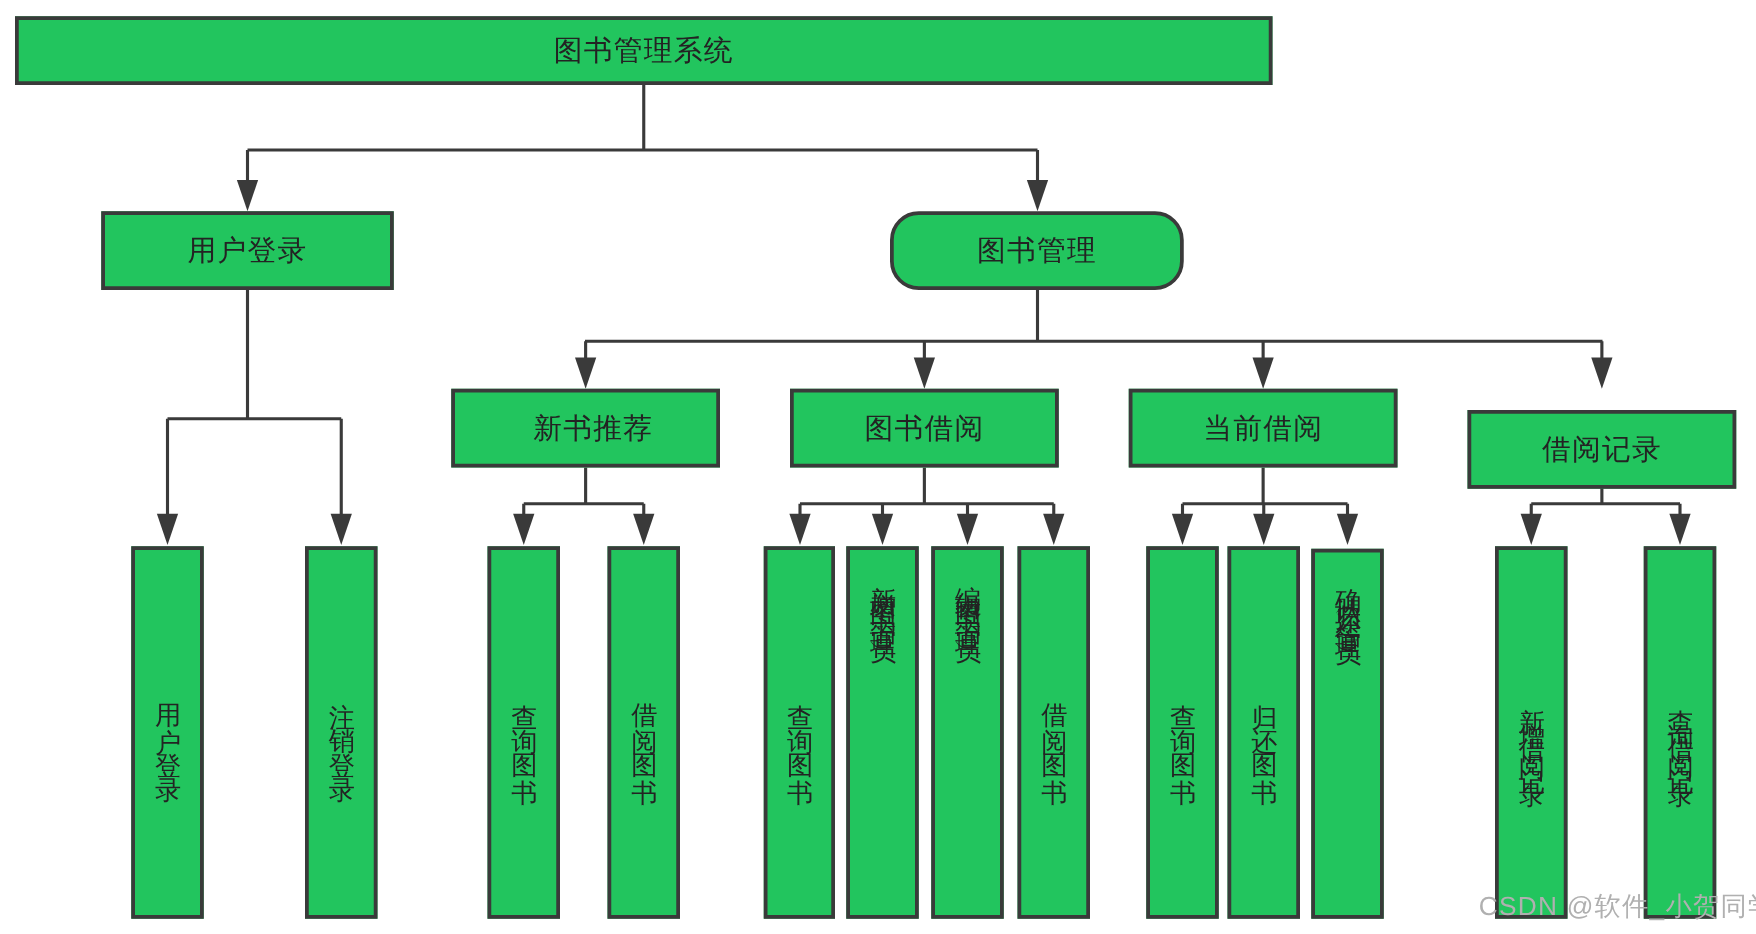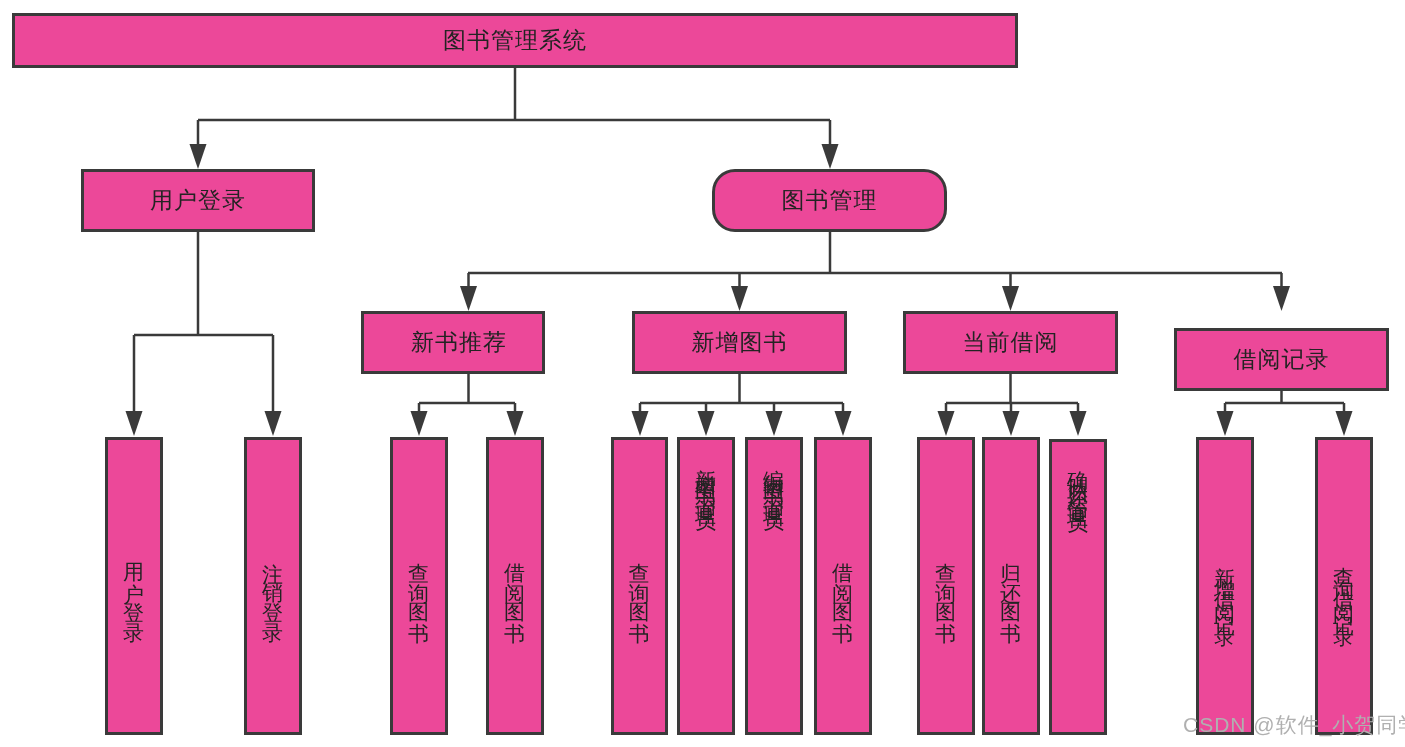--- a/index.html
+++ b/index.html
@@ -15,21 +15,21 @@
     background: #ffffff;
     overflow: hidden;
   }
   .connectors {
     position: absolute;
     left: 0; top: 0;
     pointer-events: none;
   }
   .node {
     position: absolute;
-    background: #ec4899;
+    background: #22c55e;
     border: 3px solid #3a3a3a;
     display: flex;
     align-items: center;
     justify-content: center;
     z-index: 2;
   }
   .node .hlabel {
     font-size: 23px;
     letter-spacing: 1px;
     color: #232323;
@@ -139,25 +139,25 @@
     <span class="hlabel root-label">图书管理系统</span>
   </div>
 
   <div class="node" style="left:81px; top:169px; width:234px; height:63px;">
     <span class="hlabel">用户登录</span>
   </div>
   <div class="node" style="left:712px; top:169px; width:235px; height:63px;border-radius:23px;">
     <span class="hlabel">图书管理</span>
   </div>
 
-  <div class="node" style="left:361px; top:311px; width:184px; height:63px;padding-left:12px;">
+  <div class="node" style="left:361px; top:311px; width:215px; height:63px;padding-left:12px;">
     <span class="hlabel">新书推荐</span>
   </div>
   <div class="node" style="left:632px; top:311px; width:215px; height:63px;">
-    <span class="hlabel">新增图书</span>
+    <span class="hlabel">图书借阅</span>
   </div>
   <div class="node" style="left:903px; top:311px; width:215px; height:63px;text-align:center;">
     <span class="hlabel">当前借阅</span>
   </div>
   <div class="node" style="left:1174px; top:328px; width:215px; height:63px;">
     <span class="hlabel">借阅记录</span>
   </div>
 
   <div class="node leaf" style="left:105px; top:437px; width:58px; height:298px;">
     <span class="vtext ls-4">用户登录</span>

